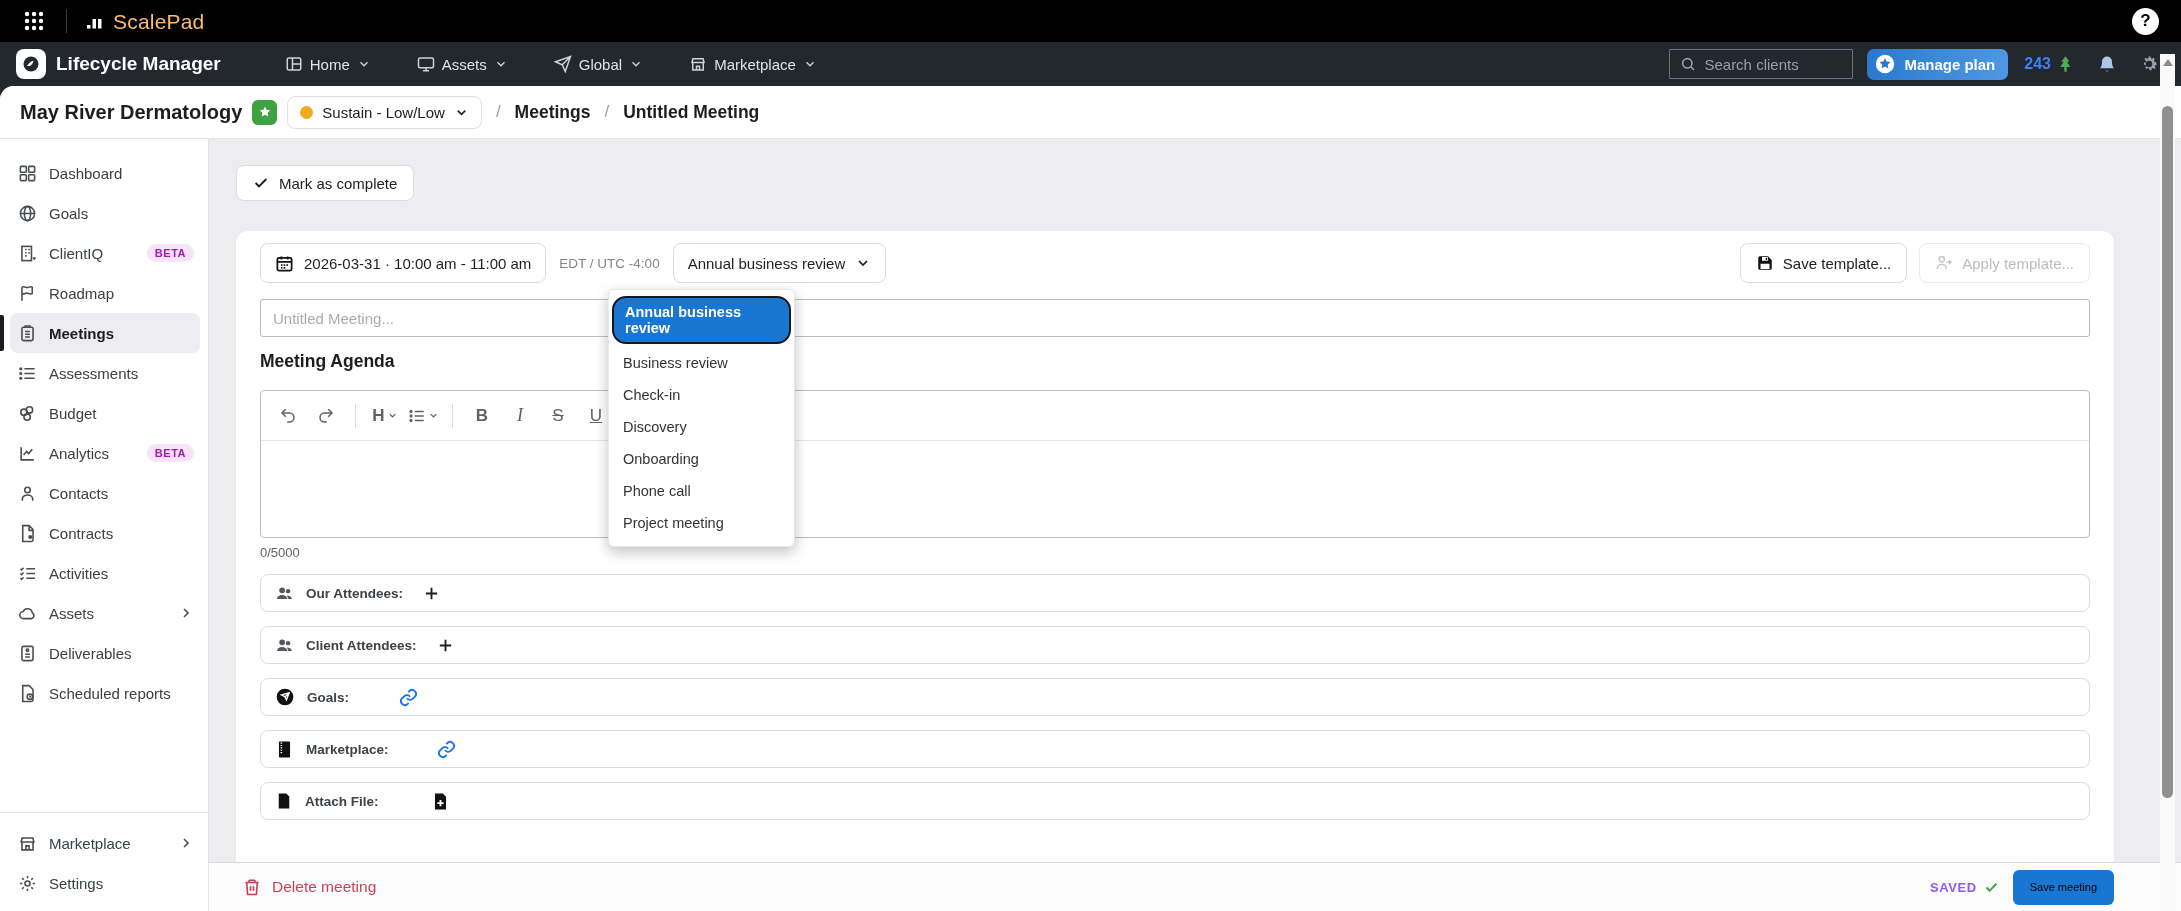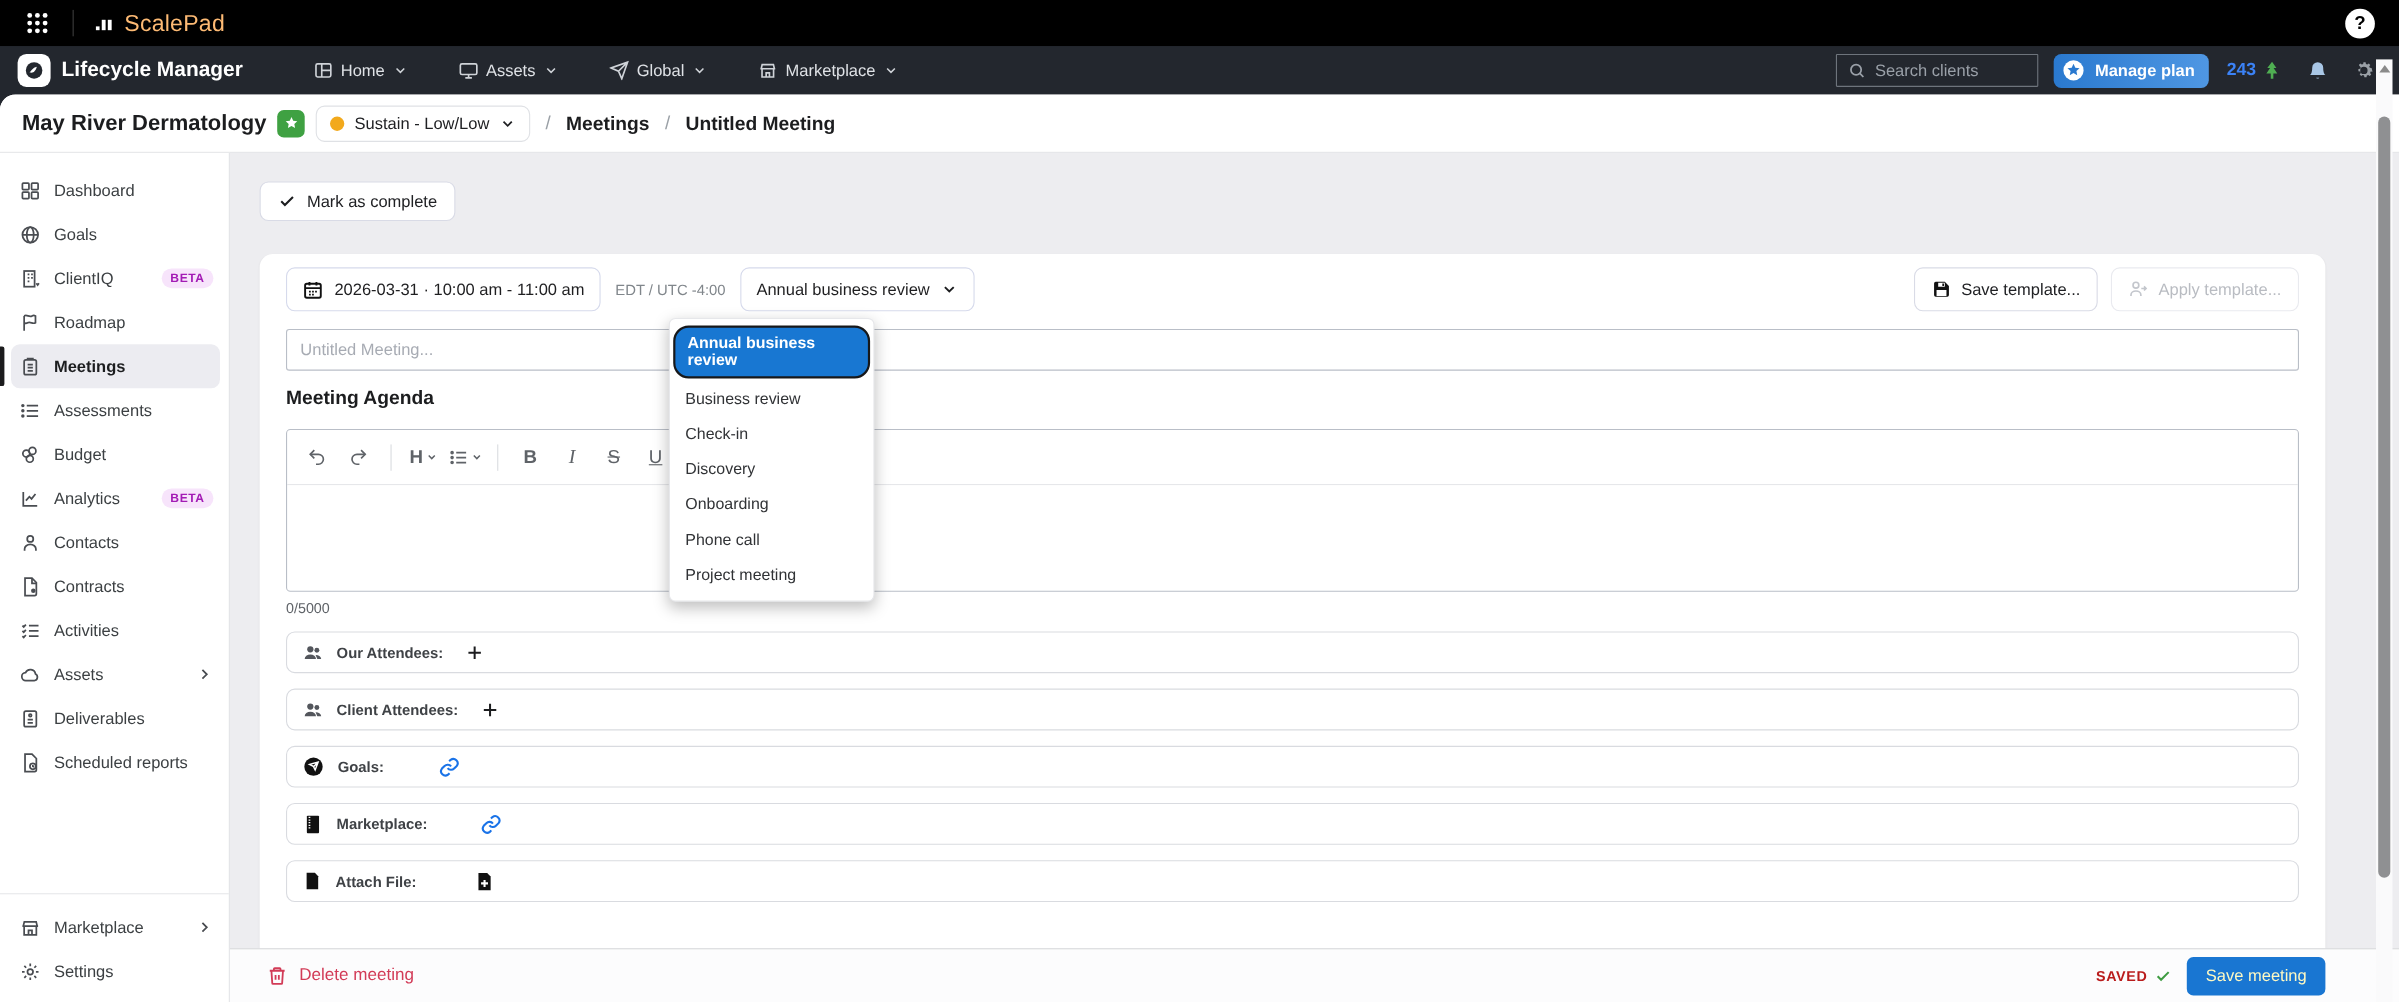--- a/index.html
+++ b/index.html
@@ -102,22 +102,22 @@
     box-shadow:0 5px 14px rgba(0,0,0,.25); padding:4px 0 7px; z-index:40; }
   .opt { padding:8px 14px; font-size:14.5px; color:#313336; cursor:pointer; }
   .opt.sel { margin:2px 3px 3px; padding:6px 11px; background:#1877d2; border:2px solid #17181a; border-radius:14px; color:#fff; font-weight:bold; }
 
   
   .footer { position:absolute; left:0; right:0; bottom:0; height:49px; background:#fcfcfd; border-top:1px solid #d8d9db;
     display:flex; align-items:center; padding:0 67px 0 34px; z-index:30; }
   .del-btn { display:flex; align-items:center; gap:11px; background:none; border:none; color:#d23b57; font-size:15.5px; font-weight:500;
     cursor:pointer; font-family:inherit; }
   .foot-right { margin-left:auto; display:flex; align-items:center; gap:14px; }
-  .saved { display:flex; align-items:center; gap:7px; color:#b91c1c; font-size:13px; font-weight:bold; letter-spacing:.6px; }
-  .save-btn { height:35px; padding:0 17px; background:#1976d2; color:#fef9c3; border:none; border-radius:6px; font-size:15px; cursor:pointer; font-family:inherit; }
+  .saved { display:flex; align-items:center; gap:7px; color:#8b5cf6; font-size:13px; font-weight:bold; letter-spacing:.6px; }
+  .save-btn { height:35px; padding:0 17px; background:#1976d2; color:#000000; border:none; border-radius:6px; font-size:11px; cursor:pointer; font-family:inherit; }
 
   
   .scrollbar { position:absolute; top:54px; right:6px; bottom:0; width:15px; background:#fafafb; z-index:50; }
   .sb-arrow { width:0; height:0; border-left:5px solid transparent; border-right:5px solid transparent; border-bottom:7px solid #8a8a8a; margin:5px auto 4px; }
   .sb-thumb { position:absolute; top:52px; left:2px; width:11px; height:692px; background:#8f9092; border-radius:6px; cursor:grab; }
 </style>
 </head>
 <body>
 
 <div class="page">

